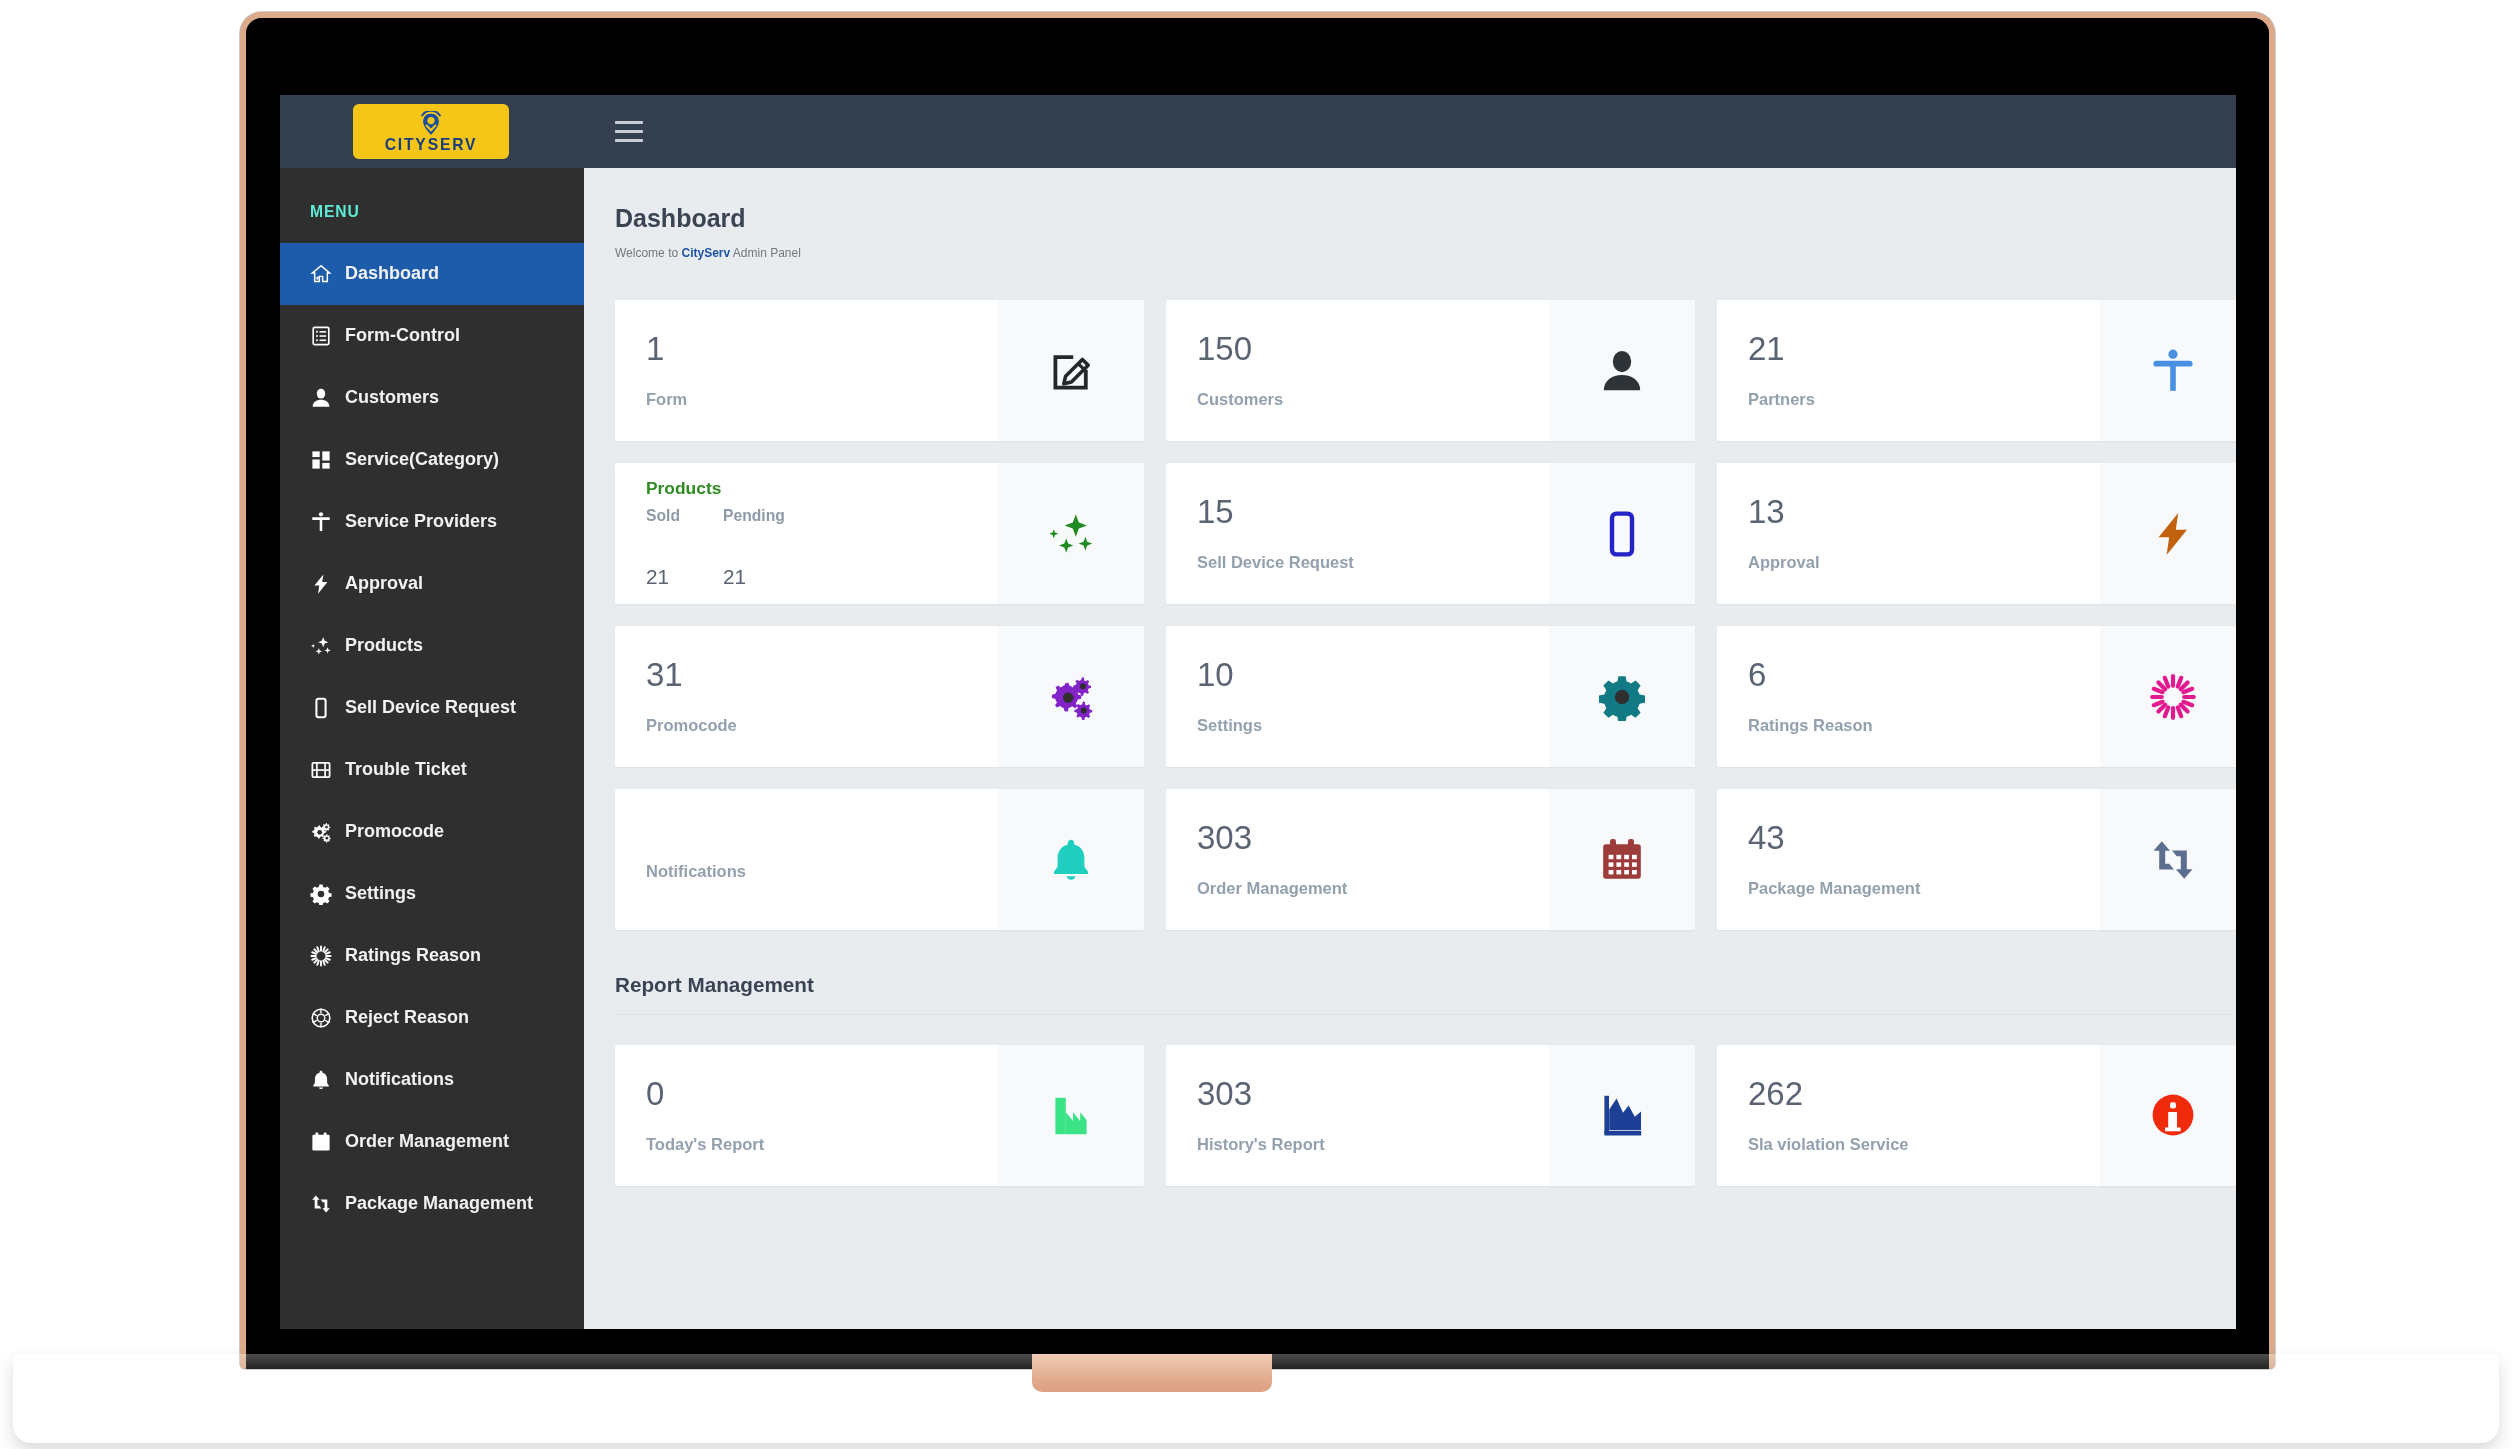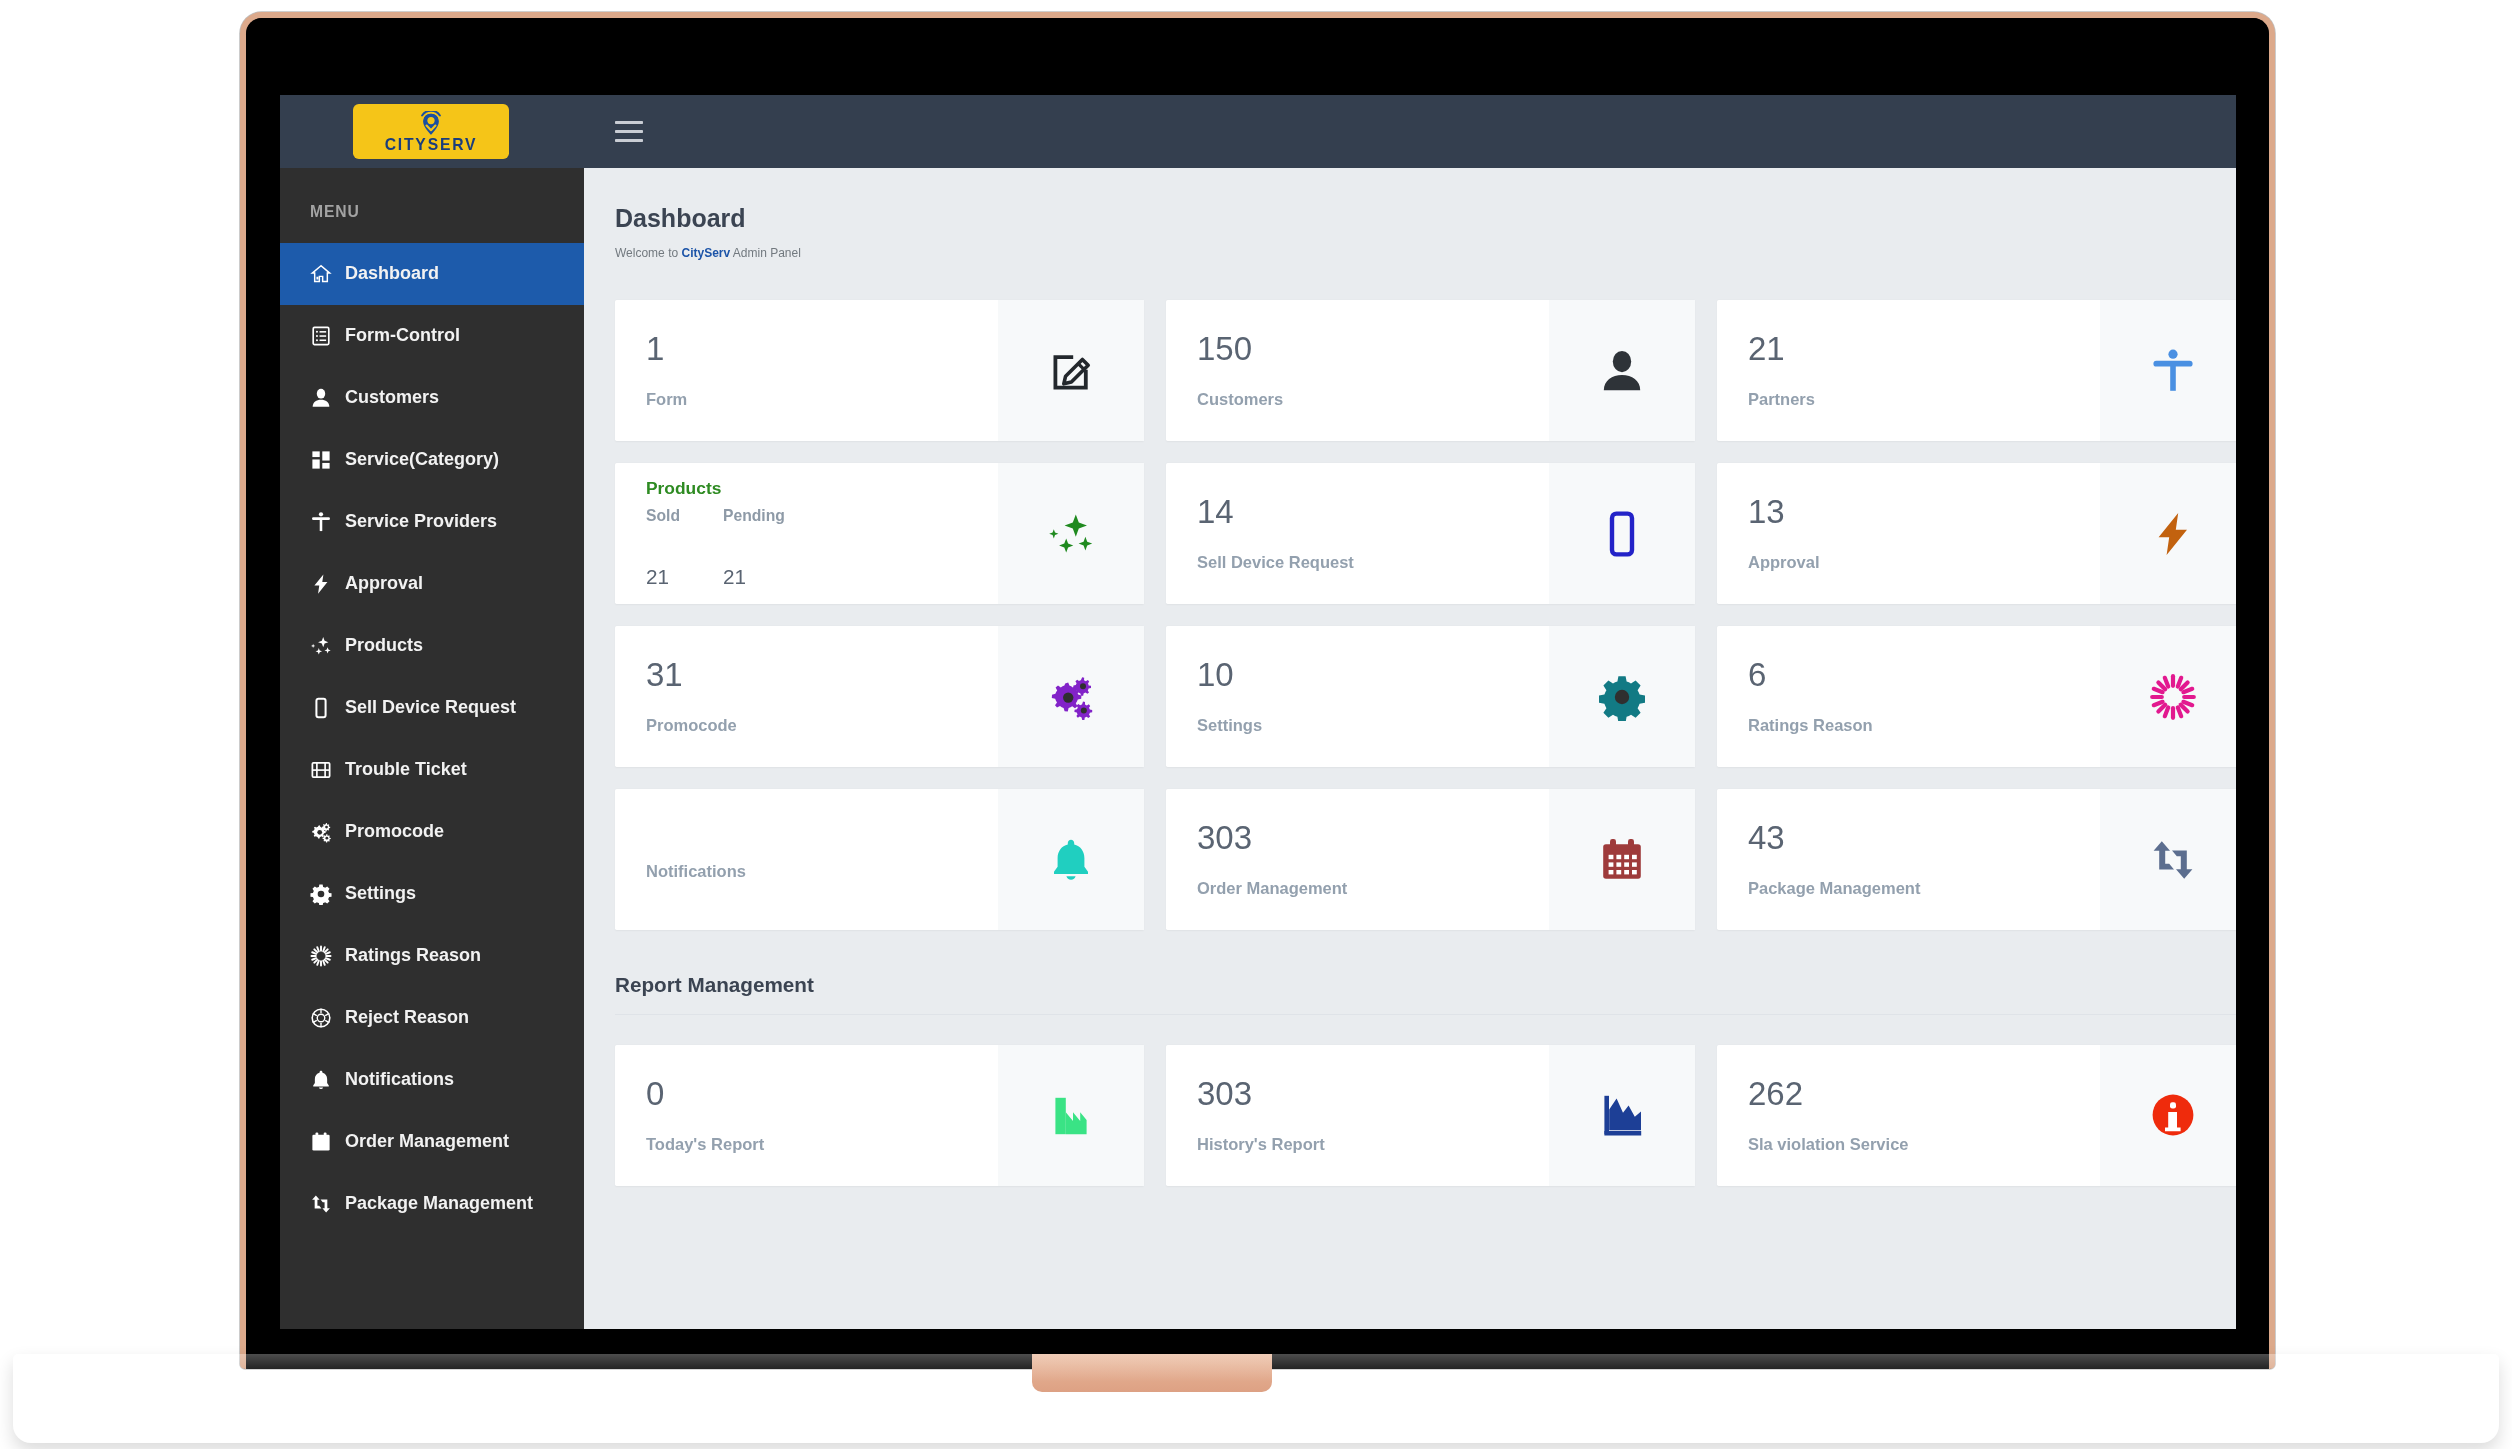--- a/index.html
+++ b/index.html
@@ -69,21 +69,21 @@
     margin-left:106px; width:28px; display:flex; flex-direction:column; gap:5.8px; cursor:pointer;
   }
   #hamburger-btn span { display:block; height:3.3px; background:#c9cdd4; border-radius:0.8px; }
 
   
   #sidebar {
     position:absolute; left:0; top:73px; width:304px; bottom:0;
     background:#2f2f2f; overflow:hidden;
   }
   #menu-heading {
-    color:#a3a3a3; font-size:15.7px; font-weight:bold; letter-spacing:0.9px;
+    color:#5eead4; font-size:15.7px; font-weight:bold; letter-spacing:0.9px;
     padding:35px 0 21.5px 30px;
   }
   .nav-item {
     display:flex; align-items:center; height:62px; padding-left:30px;
     color:#f2f2f2; font-size:18px; font-weight:bold; cursor:pointer;
   }
   .nav-item.active { background:#1d5bab; }
   .nav-ico {
     width:35px; min-width:35px; display:flex; align-items:center; justify-content:flex-start;
   }
@@ -423,21 +423,21 @@
               <svg width="48" height="48" viewBox="0 0 24 24">
                 <path d="M14.4 2.2l1.5 4.1 4.1 1.5-4.1 1.5-1.5 4.1-1.5-4.1-4.1-1.5 4.1-1.5z" fill="#1f8a1f"></path>
                 <path d="M19.2 13.4l.9 2.5 2.5.9-2.5.9-.9 2.5-.9-2.5-2.5-.9 2.5-.9z" fill="#1f8a1f"></path>
                 <path d="M9.6 14.2l.95 2.6 2.6.95-2.6.95-.95 2.6-.95-2.6-2.6-.95 2.6-.95z" fill="#1f8a1f"></path>
                 <path d="M3.4 9.6l.6 1.7 1.7.6-1.7.6-.6 1.7-.6-1.7-1.7-.6 1.7-.6z" fill="#1f8a1f"></path>
               </svg>
             </div>
           </div>
           <div class="stat-card">
             <div class="stat-body">
-              <span class="stat-value">14</span>
+              <span class="stat-value">15</span>
               <span class="stat-label">Sell Device Request</span>
             </div>
             <div class="stat-iconbox">
               <svg width="48" height="48" viewBox="0 0 24 24">
                 <rect x="7" y="1.8" width="10" height="20.4" rx="2.2" fill="none" stroke="#2323c8" stroke-width="2.2"></rect>
               </svg>
             </div>
           </div>
           <div class="stat-card">
             <div class="stat-body">

